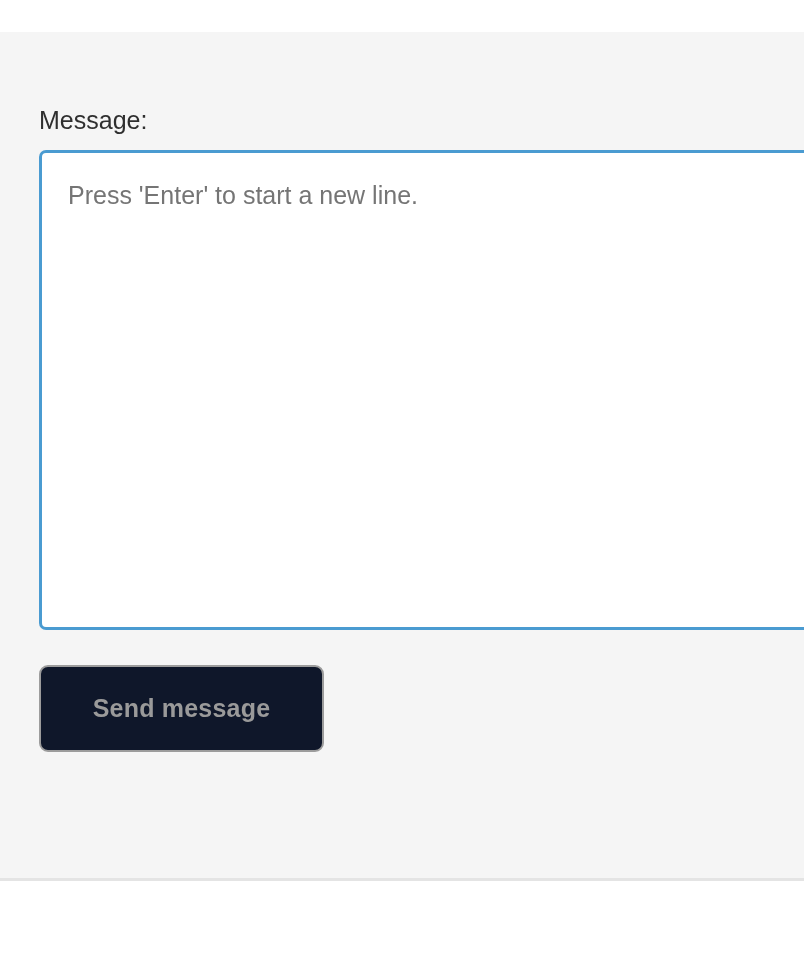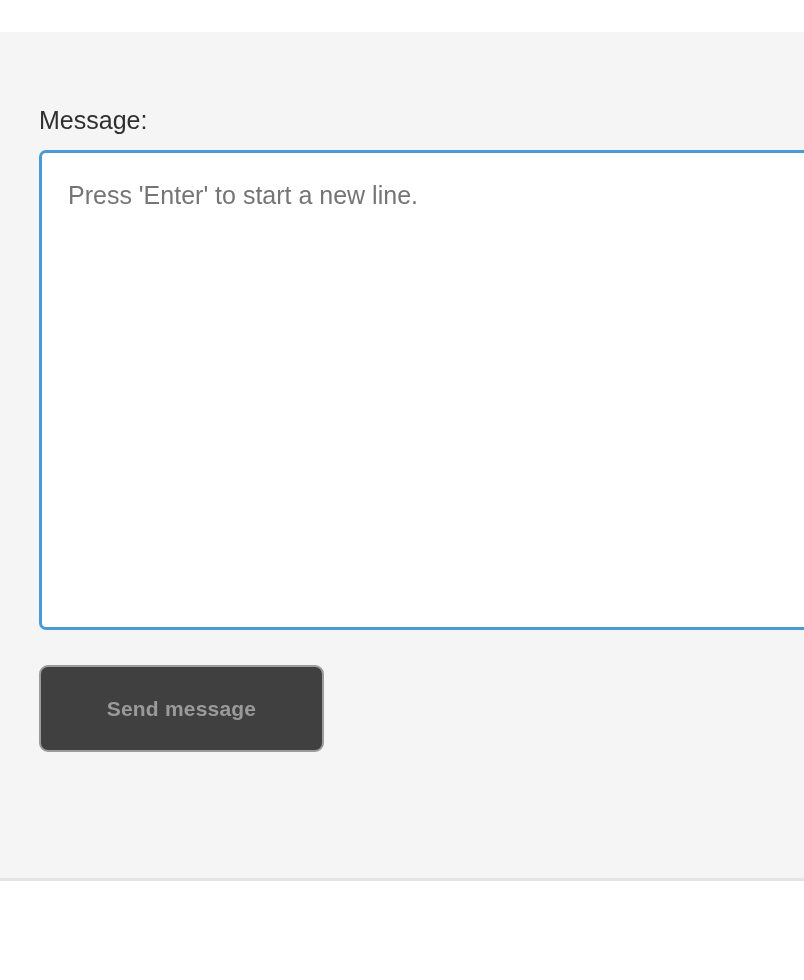--- a/index.html
+++ b/index.html
@@ -68,26 +68,26 @@
     opacity: 1;
   }
 
   .send-button {
     position: absolute;
     left: 39px;
     top: 633px;
     width: 285px;
     height: 87px;
     box-sizing: border-box;
-    background: #404040;
+    background: #0f172a;
     border: 2px solid #9c9c9c;
     border-radius: 9px;
     color: #9a9a9a;
     font-family: "Liberation Sans", sans-serif;
-    font-size: 21px;
+    font-size: 25px;
     font-weight: 700;
     letter-spacing: 0.2px;
     cursor: pointer;
     padding: 16px;
   }
 
   
   .page-body {
     position: absolute;
     left: 0;

